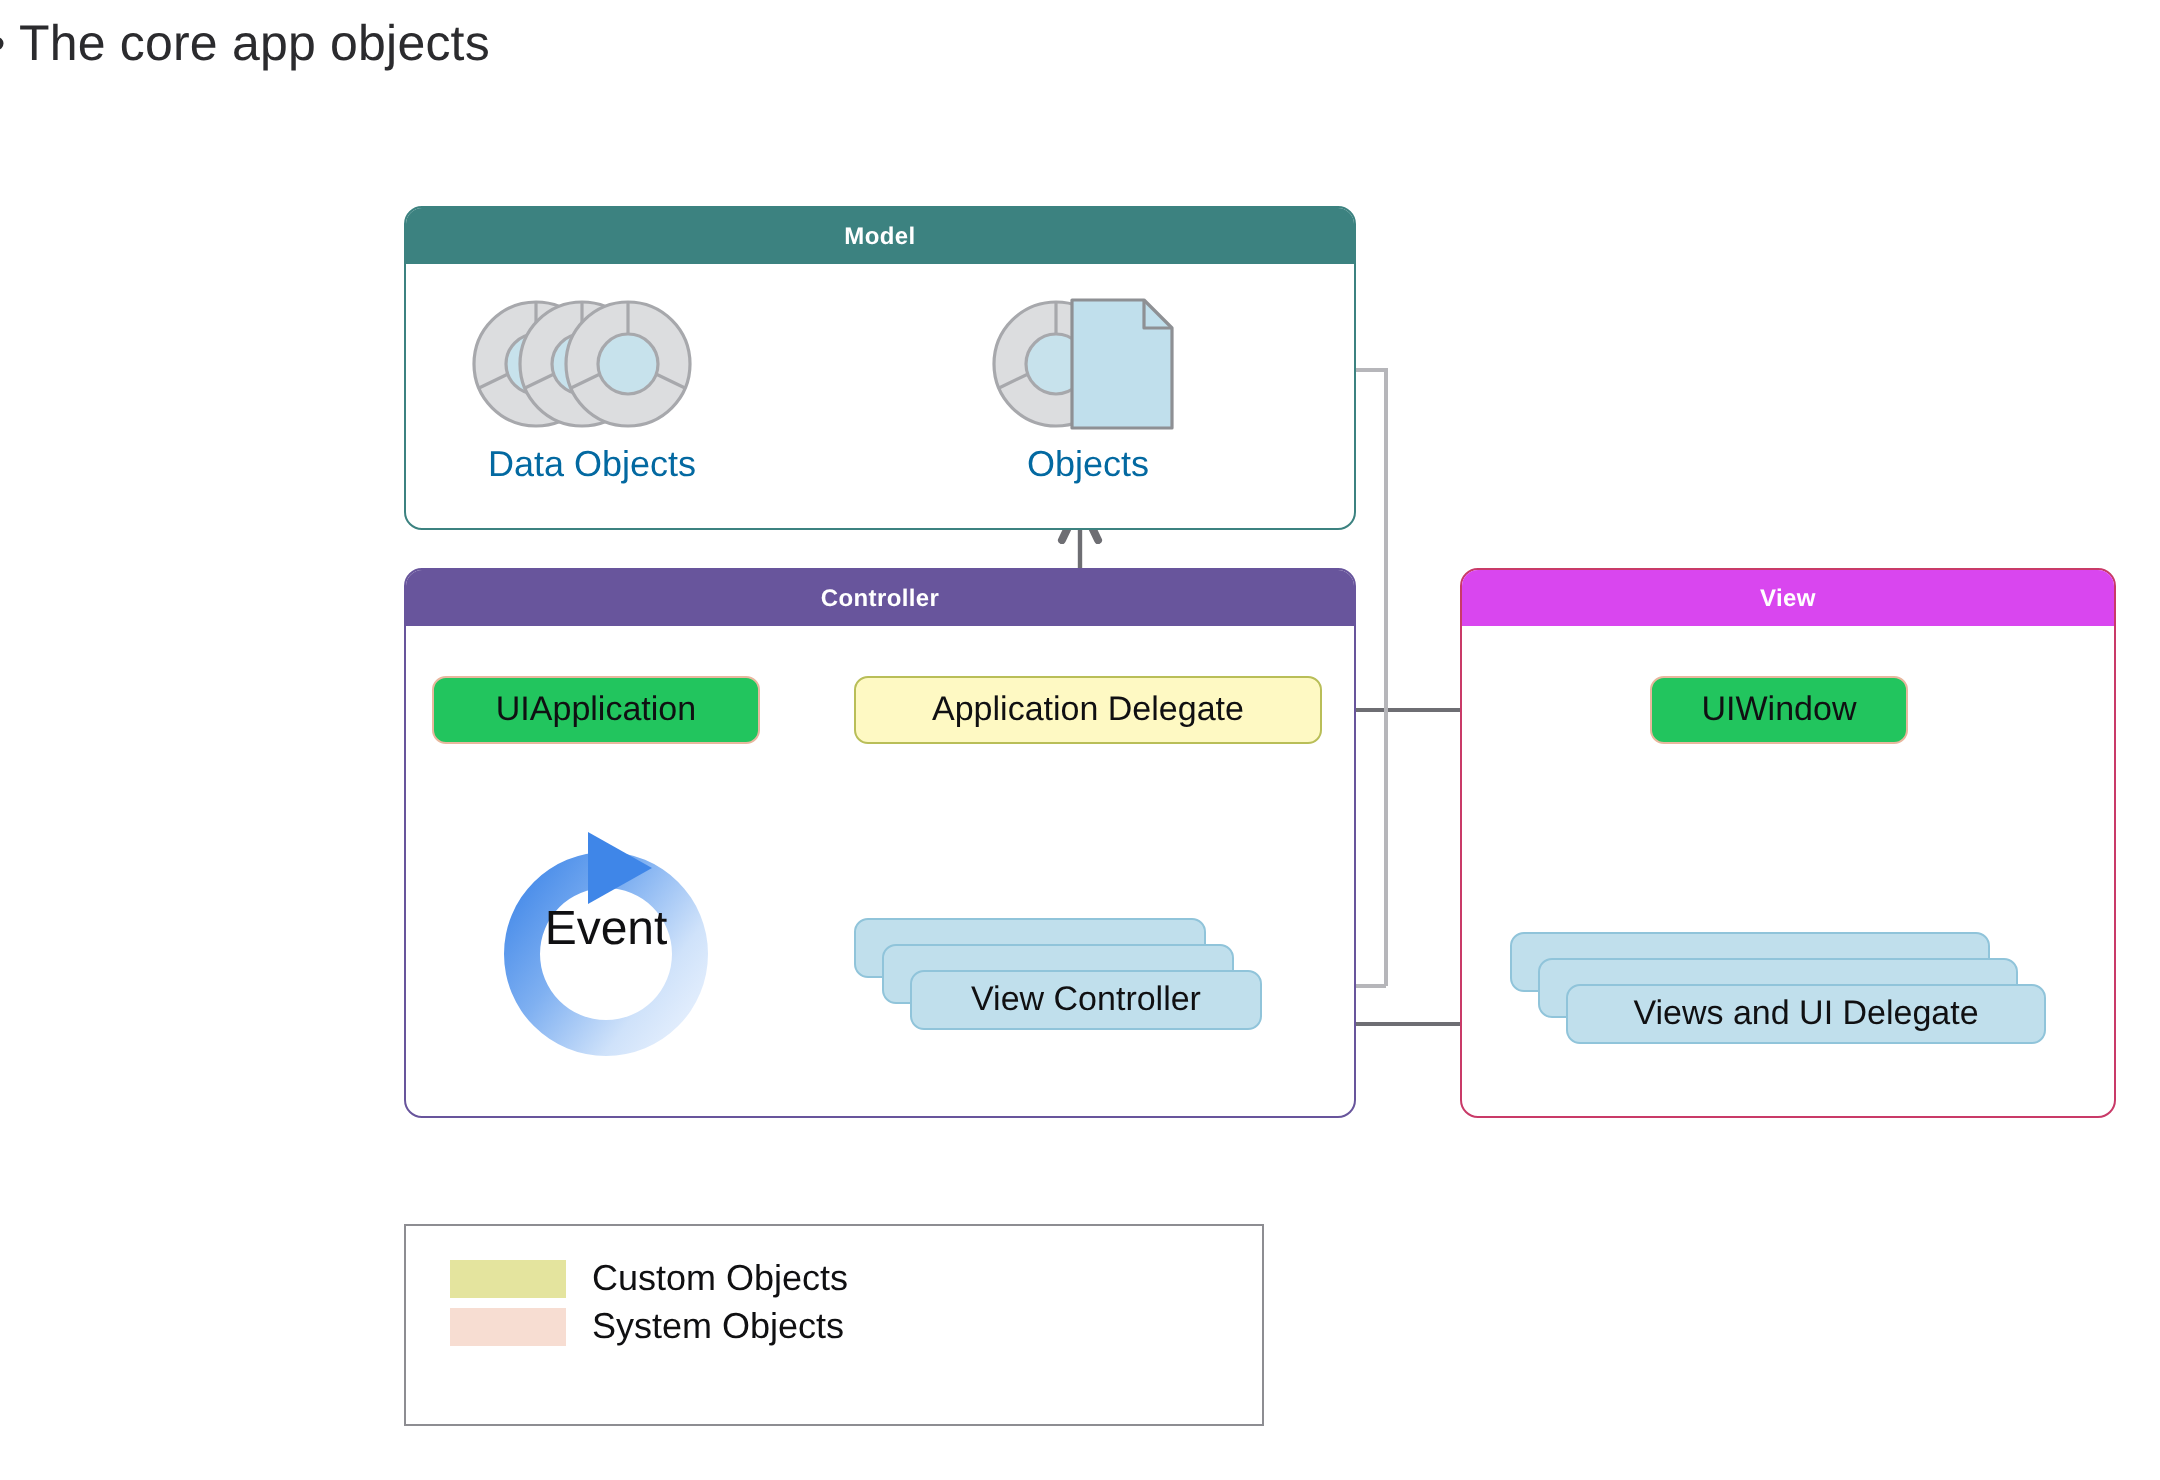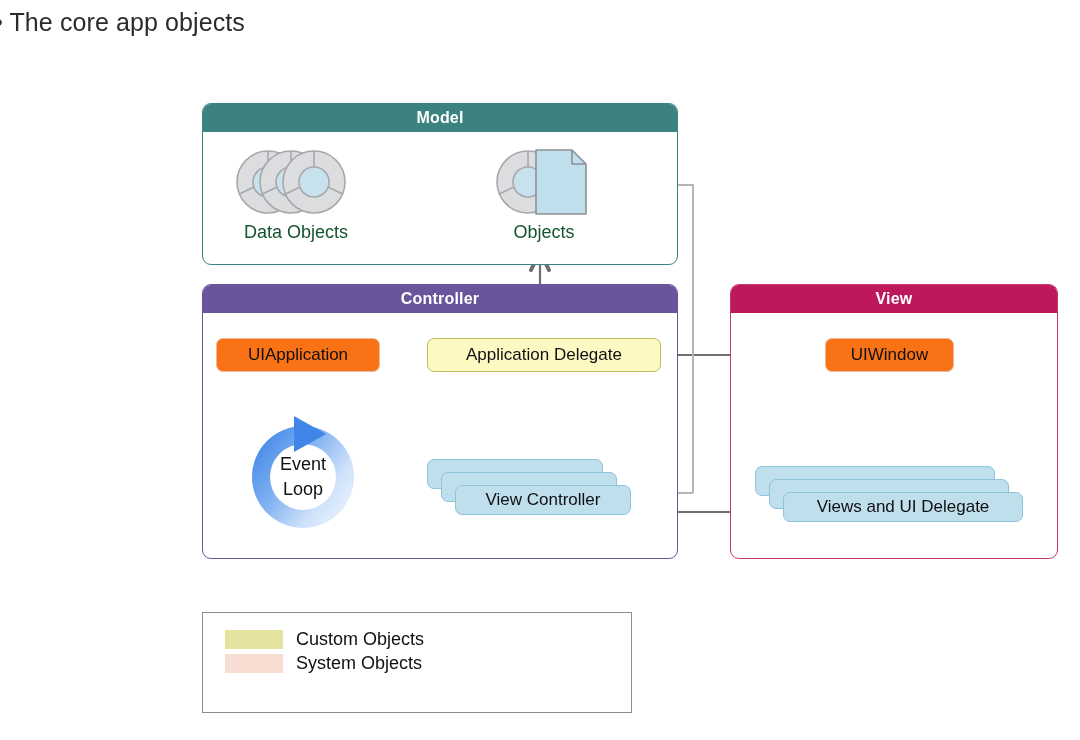--- a/index.html
+++ b/index.html
@@ -51,48 +51,48 @@
     background: #ffffff;
     box-sizing: border-box;
     overflow: hidden;
   }
   .group > .group-header {
     height: 28px;
     line-height: 28px;
     text-align: center;
     color: #ffffff;
     font-weight: bold;
-    font-size: 16px;
+    font-size: 12px;
     letter-spacing: 0.2px;
   }
   .group-body { position: relative; height: calc(100% - 28px); }
 
   #group-model    { left: 202px; top: 103px;  width: 476px; height: 162px; border: 1.6px solid #3C8280; }
   #group-model    .group-header { background: #3C8280; }
 
   #group-controller { left: 202px; top: 284px; width: 476px; height: 275px; border: 1.6px solid #68559C; }
   #group-controller .group-header { background: #68559C; }
 
   #group-view     { left: 730px; top: 284px;  width: 328px; height: 275px; border: 1.6px solid #C93A68; }
-  #group-view     .group-header { background: #be185d; }
+  #group-view     .group-header { background: #d946ef; }
 
   
   .node {
     position: absolute;
     box-sizing: border-box;
     border-radius: 7px;
     display: flex;
     align-items: center;
     justify-content: center;
     font-size: 17px;
     color: #101012;
     white-space: nowrap;
     z-index: 6;
   }
-  .node.system { background: #f97316; border: 1.4px solid #E8B79E; }
+  .node.system { background: #22c55e; border: 1.4px solid #E8B79E; }
   .node.custom { background: #fef9c3; border: 1.4px solid #B9BE58; }
 
   
   .stack { position: absolute; z-index: 6; }
   .stack .card {
     position: absolute;
     box-sizing: border-box;
     border-radius: 7px;
     background: #C0DFEC;
     border: 1.4px solid #90C4DA;
@@ -116,35 +116,35 @@
   #stack-views .card { width: 240px; height: 30px; }
 
   
   .icon-wrap { position: absolute; z-index: 5; }
   #icon-data-objects { left: 230px; top: 146px; width: 130px; height: 72px; }
   #icon-document     { left: 492px; top: 146px; width: 106px; height: 72px; }
 
   .caption {
     position: absolute;
     font-size: 18px;
-    color: #14532d;
+    color: #0369a1;
     white-space: nowrap;
     text-align: center;
     z-index: 5;
   }
   #caption-data-objects { left: 210px; top: 222px; width: 172px; }
   #caption-document     { left: 474px; top: 222px; width: 140px; }
 
   
   #event-loop { position: absolute; left: 236px; top: 410px; width: 134px; height: 134px; z-index: 5; }
   #event-loop-label {
     position: absolute;
     left: 236px; top: 452px; width: 134px;
     text-align: center;
-    font-size: 18px;
+    font-size: 24px;
     line-height: 25px;
     color: #101012;
     z-index: 6;
   }
   #event-loop-label .ln { display: block; }
 
   
   #legend {
     position: absolute;
     left: 202px; top: 612px;
@@ -307,21 +307,20 @@
           <stop offset="100%" stop-color="#EDF4FE"></stop>
         </linearGradient>
       </defs>
       <path d="M67,16 A51,51 0 1 0 118,67 A51,51 0 0 0 67,16 Z
                M67,34 A33,33 0 1 1 34,67 A33,33 0 0 1 67,34 Z" fill="url(#loopGrad)" fill-rule="evenodd"></path>
       <path d="M58,26 L58,6 L90,24 L58,42 Z" fill="#3F86E8"></path>
     </svg>
   </div>
   <div id="event-loop-label">
     <span class="ln">Event</span>
-    <span class="ln">Loop</span>
   </div>
 
   <div class="group" id="group-view">
     <div class="group-header">View</div>
     <div class="group-body"></div>
   </div>
 
   <div class="node system" id="node-uiwindow">UIWindow</div>
 
   <div class="stack" id="stack-views">

